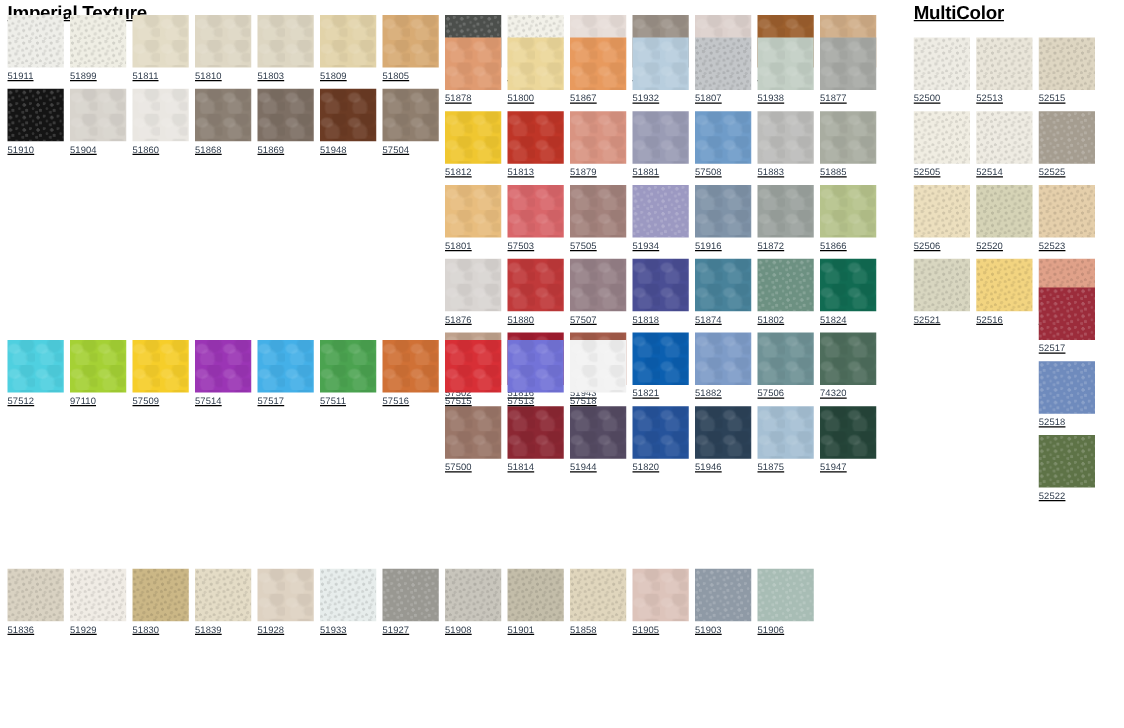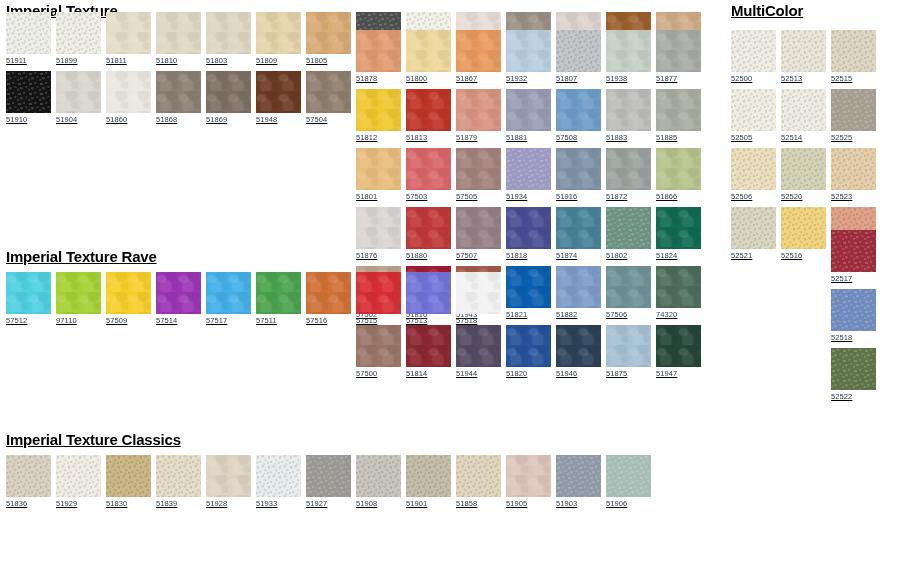--- a/index.html
+++ b/index.html
@@ -51,23 +51,21 @@
   
   .blk{position:absolute;text-decoration:underline;}
 </style>
 </head>
 <body>
 
 <div class="page">
 
   <div class="blk section-title" style="left:6px;top:3px;">Imperial Texture</div>
 
-  <div class="blk section-title" style="left:6px;top:249px;">Imperial Texture Rave</div>
-
-  <div class="blk section-title" style="left:6px;top:432px;">Imperial Texture Classics</div>
+
 
   <div class="blk section-title" style="left:731px;top:3px;">MultiColor</div>
 
   <div id="blocks-root">
       <div class="blk grid" style="left: 6px; top: 12px;">
         <div class="row">
           <div class="cell">
             <span class="chip" style="background: rgb(238, 238, 233);">
               <span class="tex" style="background-image: radial-gradient(circle at 18% 24%, rgba(0, 0, 0, 0.22) 0px, rgba(0, 0, 0, 0.22) 1.1px, transparent 1.4px), radial-gradient(circle at 62% 12%, rgba(0, 0, 0, 0.17) 0px, rgba(0, 0, 0, 0.17) 1.3px, transparent 1.6px), radial-gradient(circle at 38% 68%, rgba(0, 0, 0, 0.2) 0px, rgba(0, 0, 0, 0.2) 1px, transparent 1.3px), radial-gradient(circle at 84% 52%, rgba(0, 0, 0, 0.15) 0px, rgba(0, 0, 0, 0.15) 1.2px, transparent 1.5px), radial-gradient(circle at 10% 82%, rgba(0, 0, 0, 0.18) 0px, rgba(0, 0, 0, 0.18) 1px, transparent 1.3px), radial-gradient(circle at 72% 88%, rgba(0, 0, 0, 0.14) 0px, rgba(0, 0, 0, 0.14) 1.1px, transparent 1.4px); background-size: 11px 10px;"></span>
             </span>

